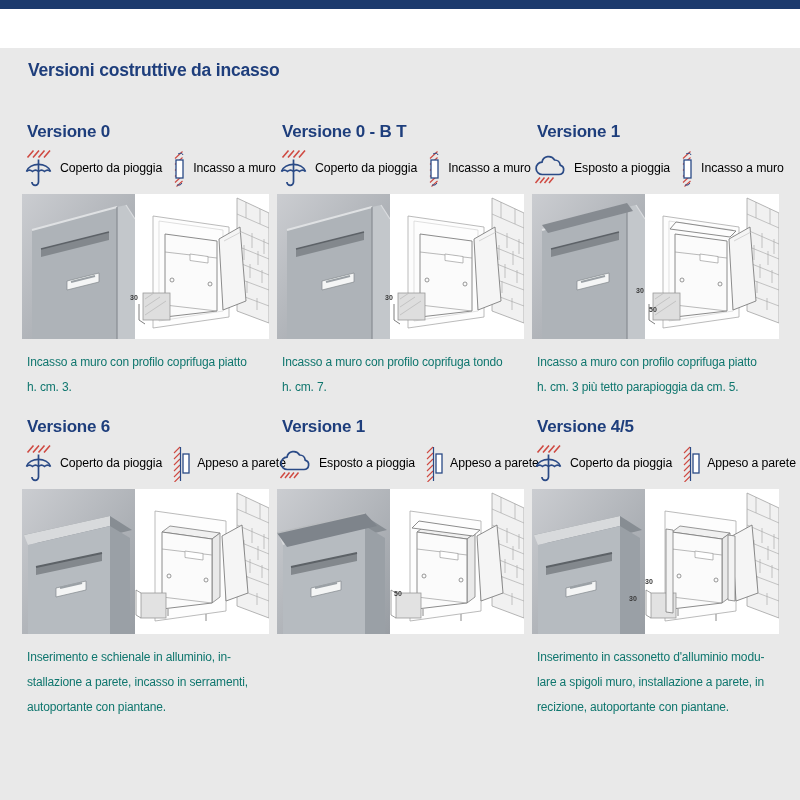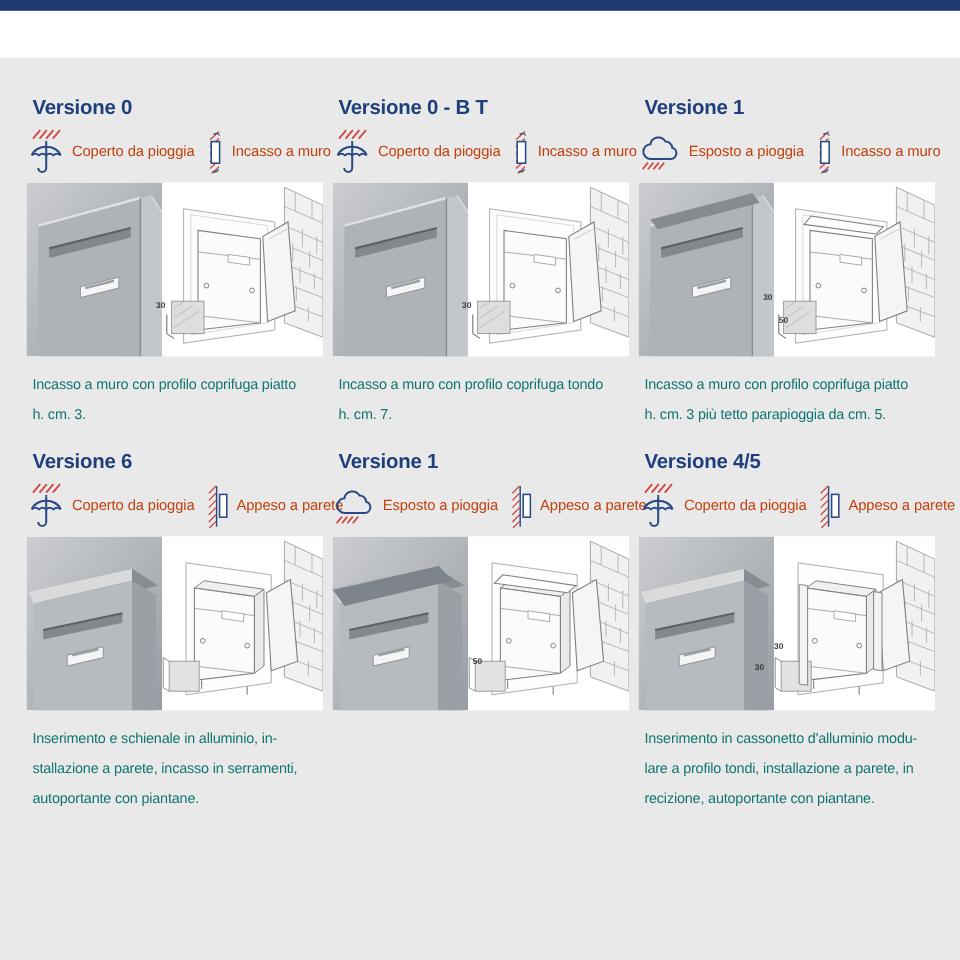--- a/index.html
+++ b/index.html
@@ -8,31 +8,31 @@
     font-family:"Liberation Sans",sans-serif;
     color:#55565a;overflow:hidden;
   }
   .topbar{height:9px;background:#1c3a6d}
   .panel{background:#e9e9e9;height:752px;box-sizing:border-box;padding-top:12px;margin-top:39px}
   h1.sec{
     color:#1e3e7c;font-size:17.5px;line-height:21px;font-weight:bold;
     margin:0 0 0 28px;white-space:pre-line;letter-spacing:-0.2px;
   }
   h1.s2{margin-top:19px}
-  .grid{display:flex;gap:8px;padding:0 22px;margin-top:20px}
+  .grid{display:flex;gap:8px;padding:0 22px;margin-top:41px}
   .grid2{margin-top:17px}
   .col{width:247px;flex:0 0 247px}
   .col h2{
     color:#1e3e7c;font-size:17px;line-height:20px;font-weight:bold;
     margin:0 0 0 5px;letter-spacing:-0.2px;
   }
   .badges{display:flex;align-items:center;height:40px;margin:6px 0 0 2px}
   .badge{display:flex;align-items:center;gap:7px}
   .badge + .badge{margin-left:11px}
-  .blabel{color:#c2410c;font-size:12.3px;letter-spacing:-0.1px;white-space:nowrap}
+  .blabel{color:#000000;font-size:12.3px;letter-spacing:-0.1px;white-space:nowrap}
   .figure{position:relative;width:247px;height:145px;margin-top:6px;background:#fff}
   .fig{display:block;width:247px;height:145px}
   .dim{position:absolute;font-size:7px;line-height:7px;font-weight:bold;color:#3a3a3a}
   .caption{
     color:#0f766e;font-size:12px;line-height:25px;letter-spacing:-0.15px;
     margin:11px 0 0 5px;white-space:pre-line;
   }
   .iconsvg{display:block;flex:0 0 auto}
 </style>
 </head>
@@ -129,20 +129,21 @@
       <path d="M119 104 l-5 -3 v25 l5 3" fill="none" stroke="#8a8a8a" stroke-width="0.8"></path>
     </g>
   </defs>
 </svg>
 
 <div>
   <div class="topbar"></div>
 
   <div class="panel">
 
+    <h1 class="sec">Versioni costruttive da incasso</h1>
 
     <div class="grid">
 
       <div class="col">
         <h2>Versione 0</h2>
         <div class="badges">
           <div class="badge">
             <svg class="iconsvg" width="29" height="38" viewBox="0 0 29 38">
                 <use href="#ic-umbrella"></use>
               </svg>
@@ -297,19 +298,19 @@
         <div class="figure">
           <svg class="fig" viewBox="0 0 247 145">
             <use href="#sceneB"></use>
             <polygon points="134,40 141,41 141,124 134,123" fill="#f3f3f3" stroke="#7f7f7f" stroke-width="0.8"></polygon>
             <polygon points="196,46 203,47 203,112 196,111" fill="#f3f3f3" stroke="#7f7f7f" stroke-width="0.8"></polygon>
           </svg>
           <span class="dim" style="left:113px;top:89px">30</span>
           <span class="dim" style="left:97px;top:106px">30</span>
         </div>
         <p class="caption">Inserimento in cassonetto d'alluminio modu-
-lare a profilo tondi, installazione a parete, in
+lare a spigoli muro, installazione a parete, in
 recizione, autoportante con piantane.</p>
       </div>
 
     </div>
   </div>
 </div>
 
 </body></html>

